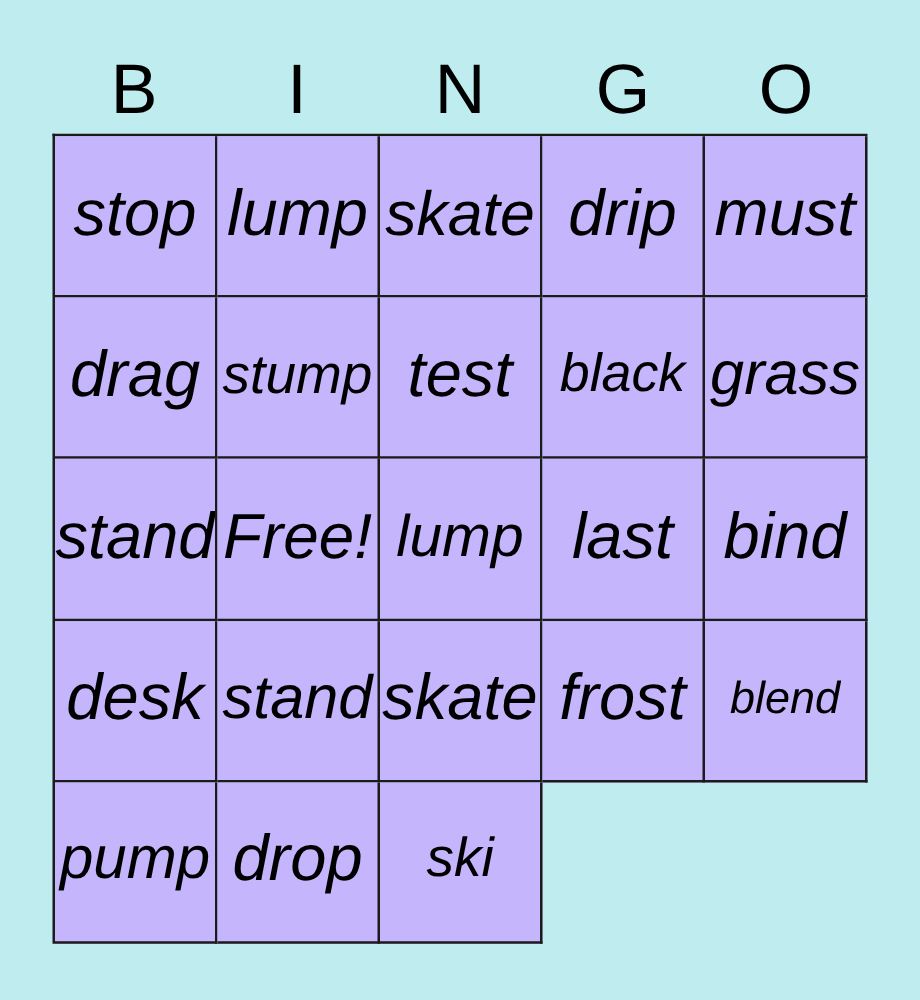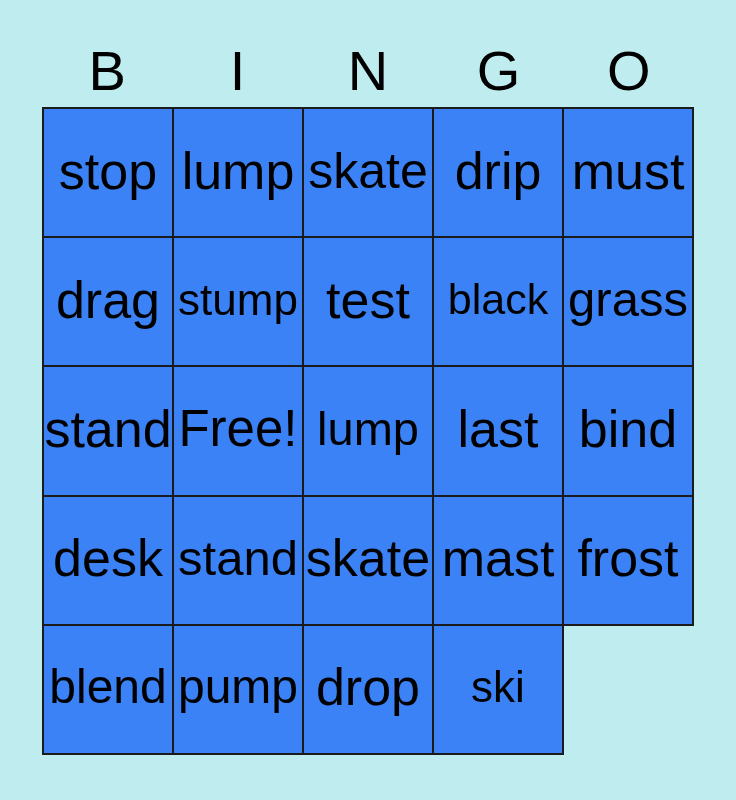--- a/index.html
+++ b/index.html
@@ -51,26 +51,27 @@
     grid-template-columns: repeat(5, 1fr);
     grid-template-rows: repeat(5, 1fr);
     border-top: 2px solid #1b1b1b;
     border-left: 2px solid #1b1b1b;
     box-sizing: border-box;
   }
   .cell {
     border-right: 2px solid #1b1b1b;
     border-bottom: 2px solid #1b1b1b;
     box-sizing: border-box;
-    background: #3b82f6;
+    background: #c4b5fd;
     display: flex;
     align-items: center;
     justify-content: center;
     overflow: hidden;
     padding: 0 3px;
+    font-style: italic;
   }
   .cell-text {
     color: #000000;
     line-height: 1;
     white-space: nowrap;
     font-weight: 400;
     display: block;
     transform: translateY(-2px);
   }
 </style>
@@ -139,29 +140,26 @@
       </div>
     <div class="cell">
         <span class="cell-text" style="font-size: 52px;">desk</span>
       </div>
     <div class="cell">
         <span class="cell-text" style="font-size: 49px;">stand</span>
       </div>
     <div class="cell">
         <span class="cell-text" style="font-size: 52px;">skate</span>
       </div>
-    <div class="cell">
-        <span class="cell-text" style="font-size: 52px;">mast</span>
-      </div>
 
     <div class="cell">
         <span class="cell-text" style="font-size: 52px;">frost</span>
       </div>
     <div class="cell">
-        <span class="cell-text" style="font-size: 48px;">blend</span>
+        <span class="cell-text" style="font-size: 36px;">blend</span>
       </div>
     <div class="cell">
         <span class="cell-text" style="font-size: 48px;">pump</span>
       </div>
     <div class="cell">
         <span class="cell-text" style="font-size: 52px;">drop</span>
       </div>
     <div class="cell">
         <span class="cell-text" style="font-size: 44px;">ski</span>
       </div>

